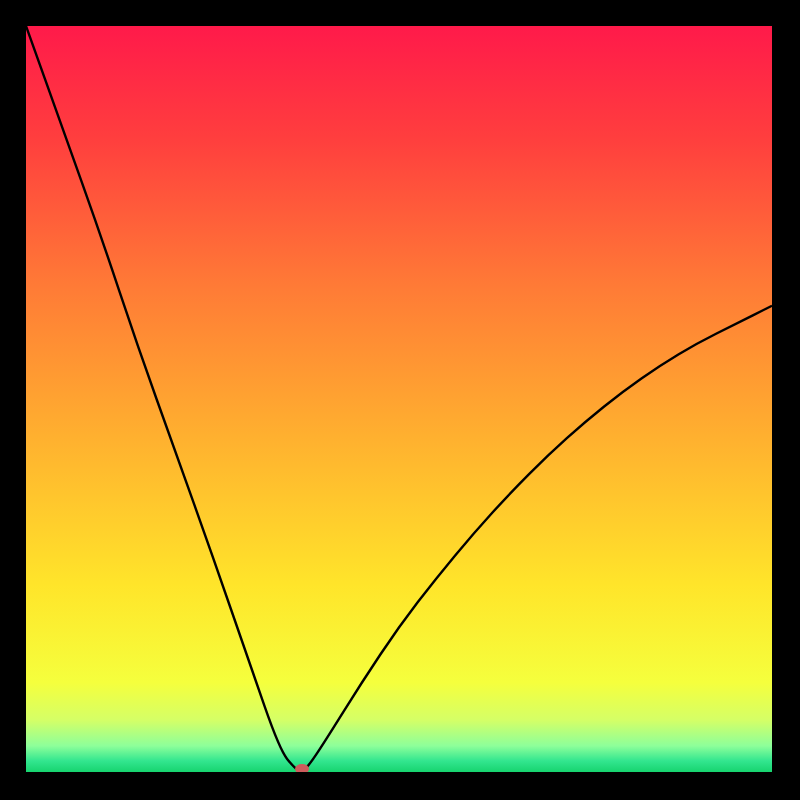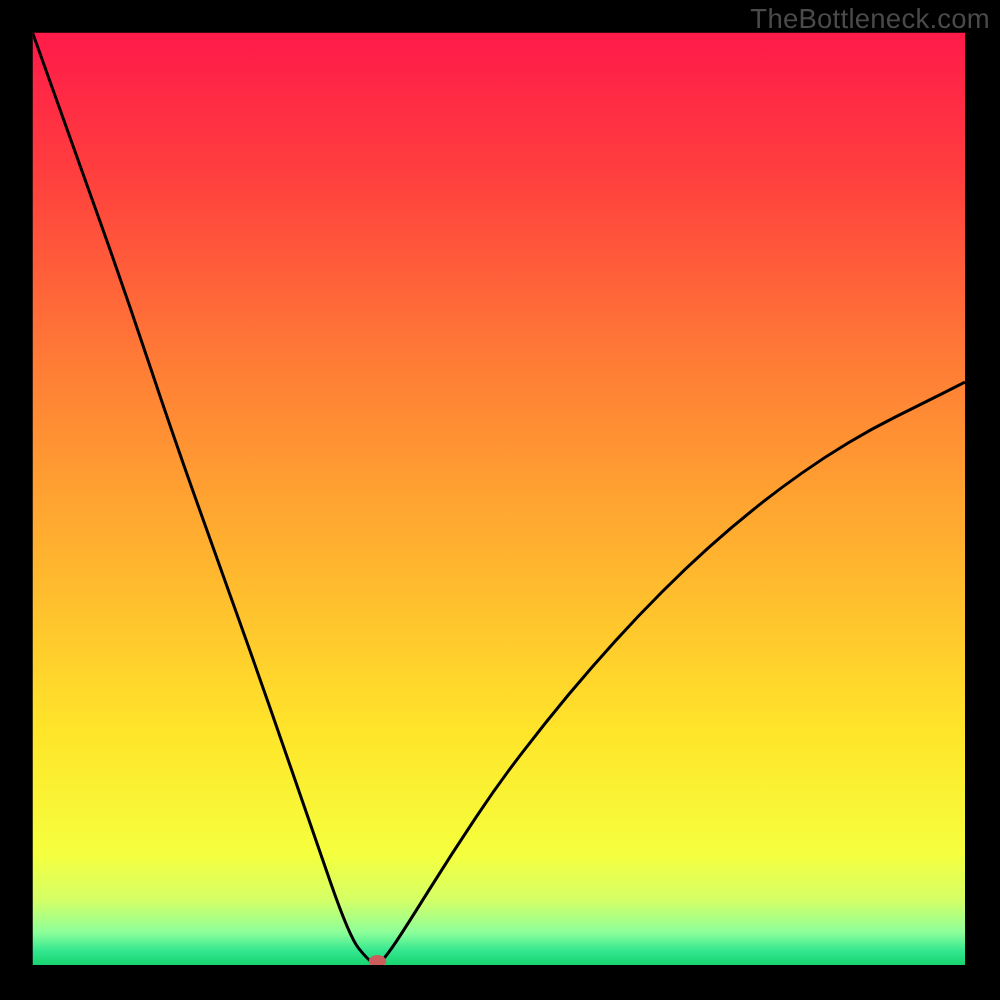--- a/index.html
+++ b/index.html
@@ -46,21 +46,20 @@
     stroke-linecap: butt;
   }
   .marker {
     fill: #cd5c5c;
   }
 </style>
 </head>
 <body>
 
 <div class="frame">
-  <div class="watermark">TheBottleneck.com</div>
 
   <div class="plot-wrap">
     <svg viewBox="0 0 746 746">
       <defs>
         <linearGradient id="bg-grad" x1="0" y1="0" x2="0" y2="1">
             <stop offset="0.00%" stop-color="#ff1a4a"></stop>
             <stop offset="15.00%" stop-color="#ff3e3e"></stop>
             <stop offset="35.00%" stop-color="#ff7b36"></stop>
             <stop offset="55.00%" stop-color="#ffb02f"></stop>
             <stop offset="75.00%" stop-color="#ffe52a"></stop>

